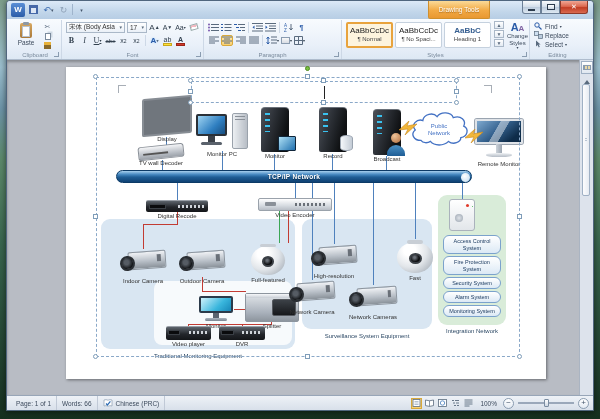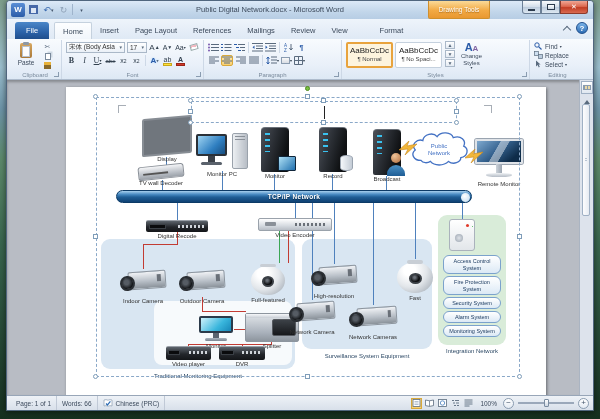--- a/index.html
+++ b/index.html
@@ -182,50 +182,32 @@
     <div class="qat">
       <span class="qi word-ic">W</span>
       <span class="qi save-ic">
             <i></i>
           </span>
       <span class="qi">↶<span class="mini-caret">▾</span></span>
       <span class="qi" style="color:#8fa2b8">↻</span>
       <span class="qsep"></span>
       <span class="qi mini-caret">▾</span>
     </div>
-    <div class="title-text">Public Digital Network.docx - Microsoft Word</div>
     <div class="dt-patch">Drawing Tools</div>
     <div class="win-controls">
       <span class="wc">
             <i class="min-glyph"></i>
           </span>
       <span class="wc">
             <i class="max-glyph"></i>
           </span>
       <span class="wc close">✕</span>
     </div>
   </div>
 
-  <div class="tabrow">
-    <span class="file-tab">File</span>
-    <span id="tabs-host" style="display:flex;align-items:flex-end">
-          <span class="tab active">Home</span>
-          <span class="tab">Insert</span>
-          <span class="tab">Page Layout</span>
-          <span class="tab">References</span>
-          <span class="tab">Mailings</span>
-          <span class="tab">Review</span>
-          <span class="tab">View</span>
-          <span class="tab contextual">Format</span>
-        </span>
-    <div class="tabrow-right">
-      <span class="chev"></span>
-      <span class="helpbtn">?</span>
-    </div>
-  </div>
 
   <div class="ribbon">
 
     <div class="rgroup" style="width:52px">
       <div class="paste-btn">
         <span class="clip-ic">
               <i class="b"></i>
               <i class="p"></i>
               <i class="c"></i>
             </span>
@@ -374,20 +356,24 @@
 
     <div class="rgroup" style="width:188px">
       <div class="sgal" id="styles-host">
             <span class="style-card selected">
               <span class="sprev">AaBbCcDc</span>
               <span class="sname">¶ Normal</span>
             </span>
             <span class="style-card">
               <span class="sprev">AaBbCcDc</span>
               <span class="sname">¶ No Spaci...</span>
+            </span>
+            <span class="style-card">
+              <span class="sprev h1">AaBbC</span>
+              <span class="sname">Heading 1</span>
             </span>
           </div>
       <div class="gscroll">
         <span class="gbtn">▲</span>
         <span class="gbtn">▼</span>
         <span class="gbtn">▼</span>
       </div>
       <div class="cs-btn">
         <span class="cs-ic">A<em>A</em></span>
         <span>Change Styles</span>

